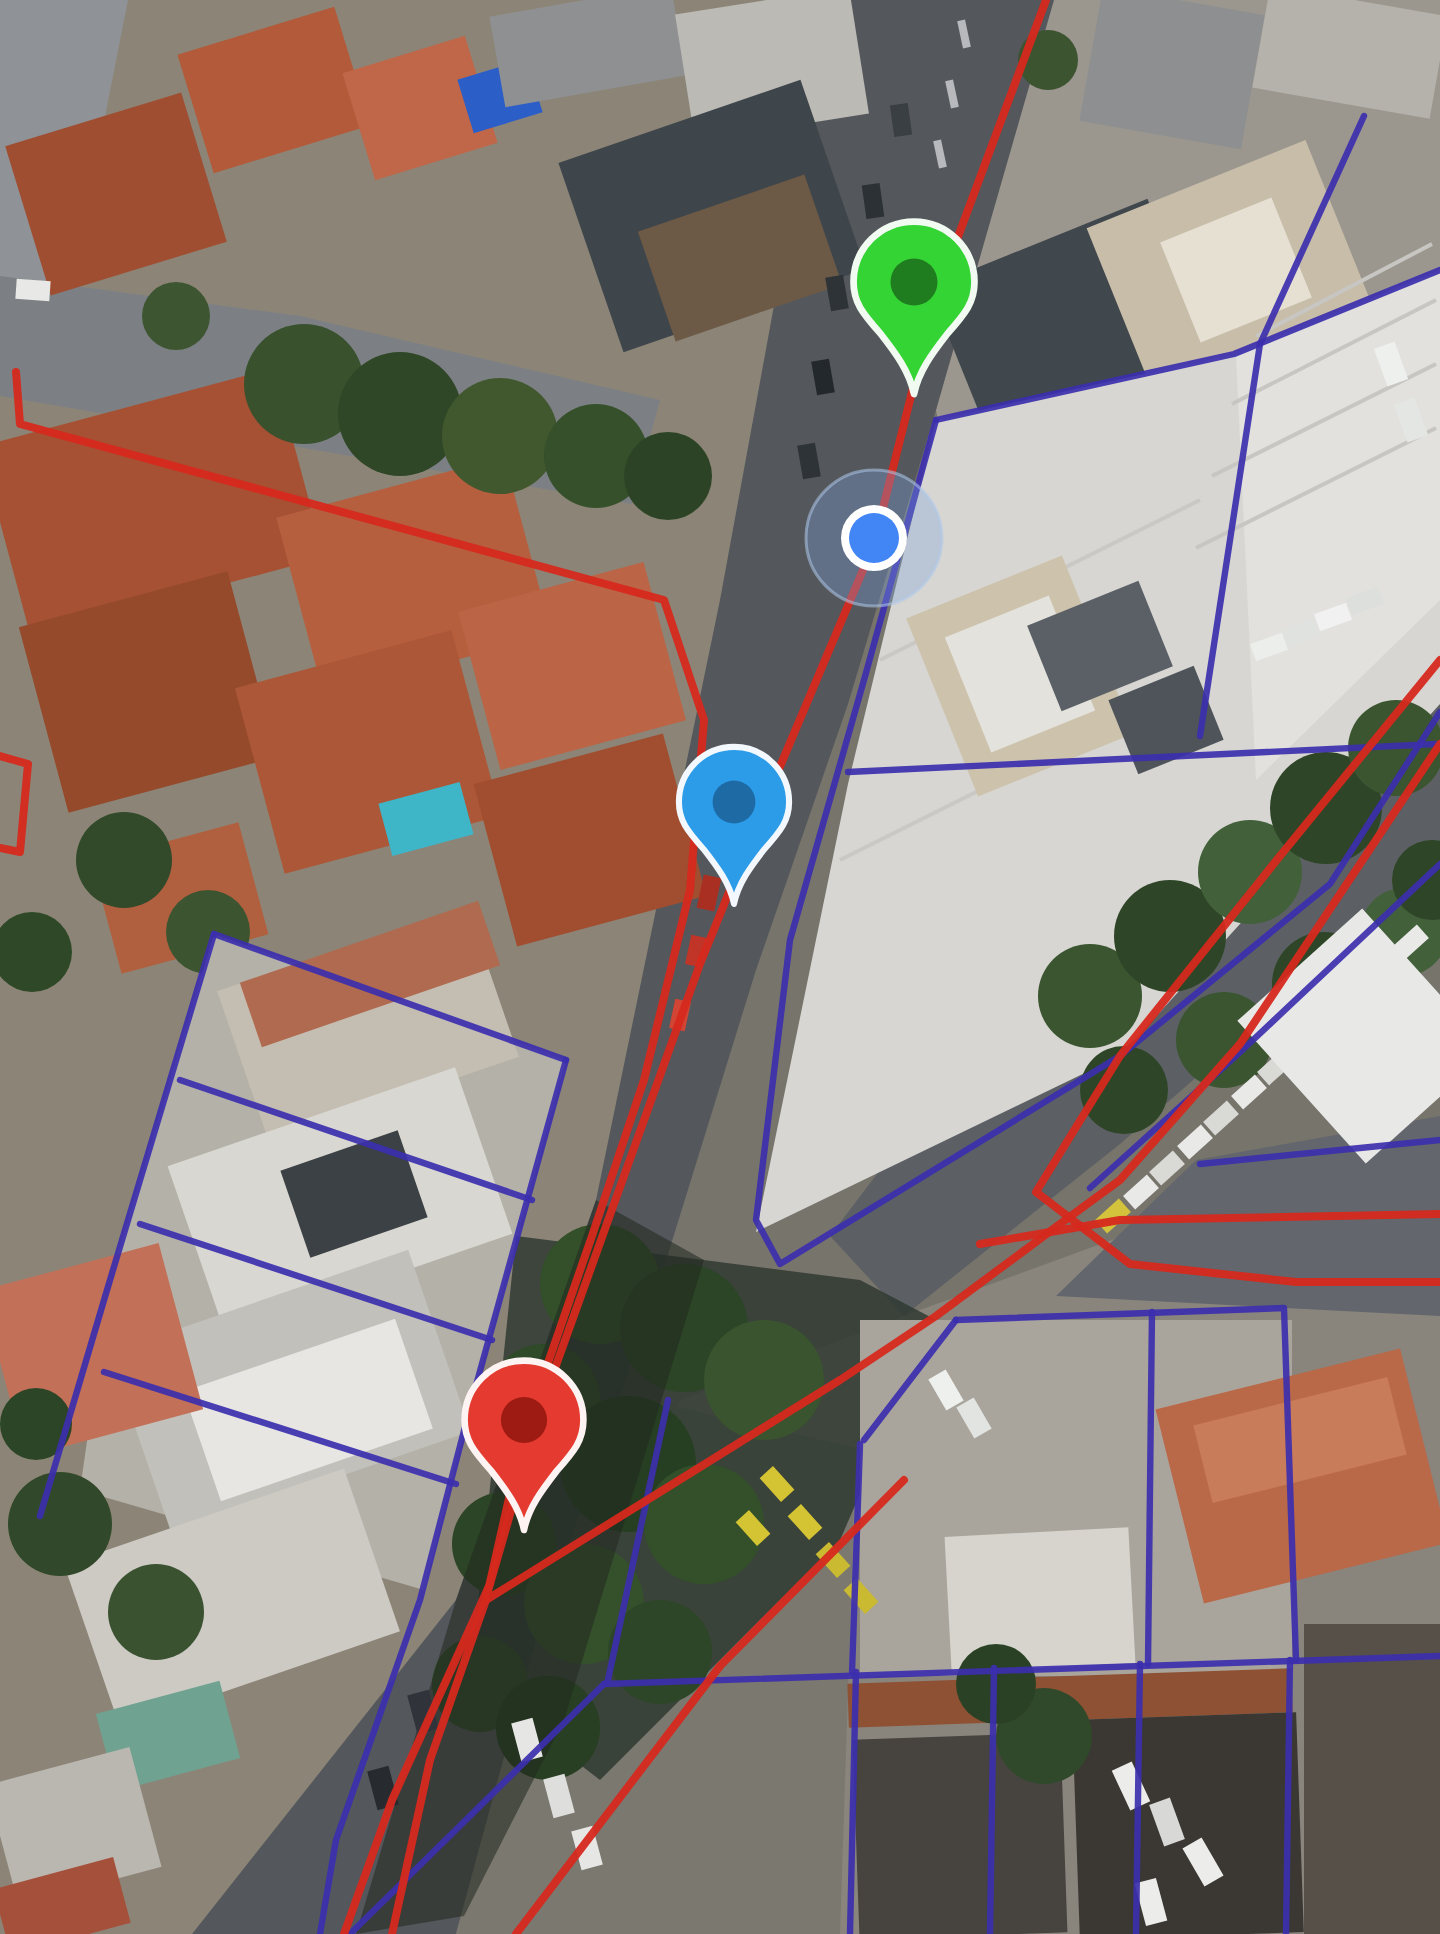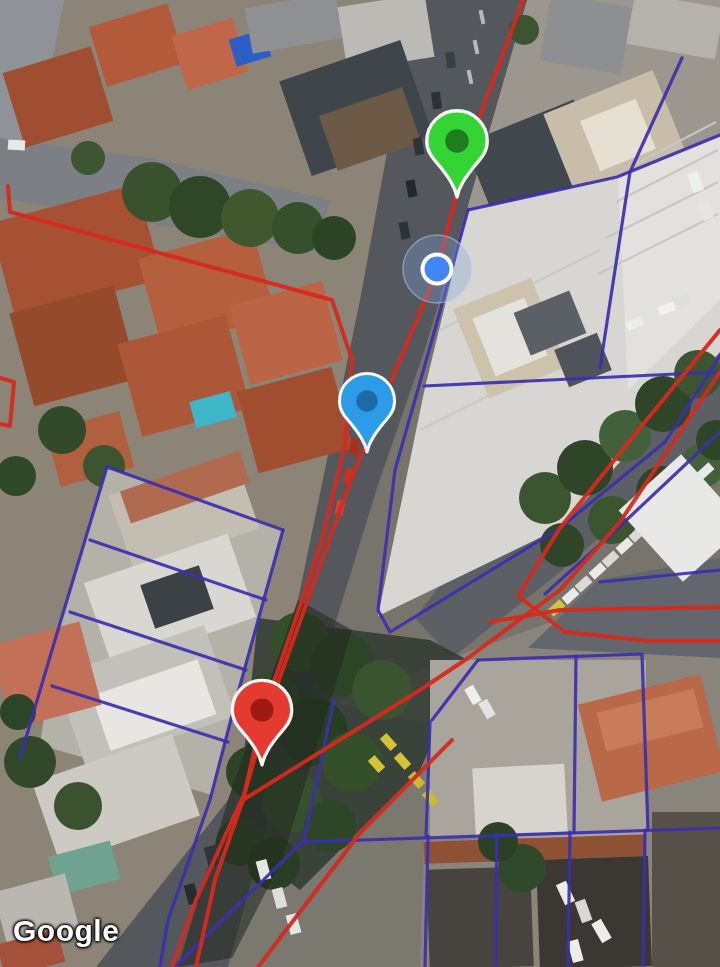--- a/index.html
+++ b/index.html
@@ -220,14 +220,13 @@
         <g transform="translate(367 452) scale(1.02)">
           <path d="M 0 0 C -2 -10 -8 -18 -15 -27 C -23 -36 -27 -41 -27 -50 A 27 27 0 1 1 27 -50 C 27 -41 23 -36 15 -27 C 8 -18 2 -10 0 0 Z" fill="#2d9ce8" stroke="#f2f8fd" stroke-width="3" stroke-linejoin="round"></path>
           <circle cx="0" cy="-50" r="10.5" fill="#1d6aa5"></circle>
         </g>
         <g transform="translate(262 765) scale(1.1)">
           <path d="M 0 0 C -2 -10 -8 -18 -15 -27 C -23 -36 -27 -41 -27 -50 A 27 27 0 1 1 27 -50 C 27 -41 23 -36 15 -27 C 8 -18 2 -10 0 0 Z" fill="#e53a30" stroke="#fdf3f2" stroke-width="3" stroke-linejoin="round"></path>
           <circle cx="0" cy="-50" r="10.5" fill="#9e1b14"></circle>
         </g>
       </g>
   </svg>
-  <div id="attribution">Google</div>
 </div>
 
 </body></html>

